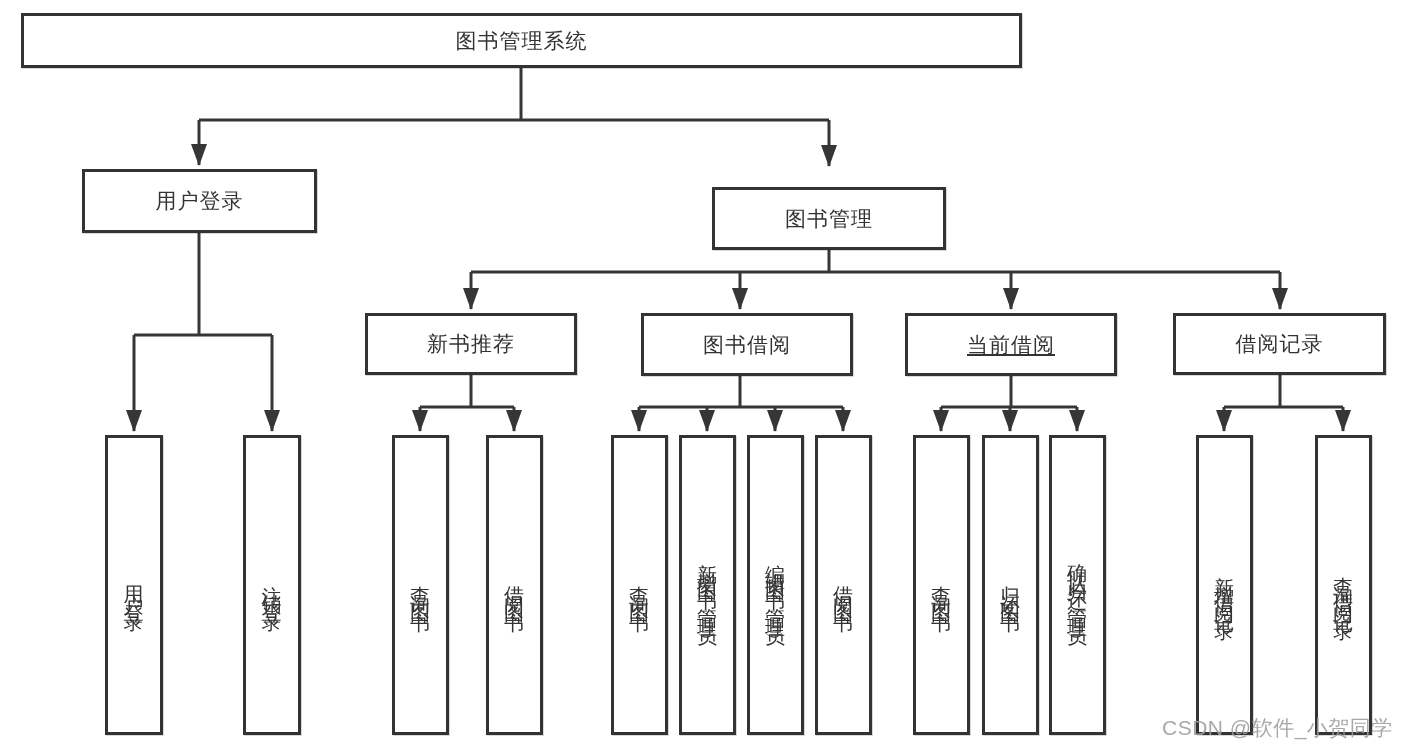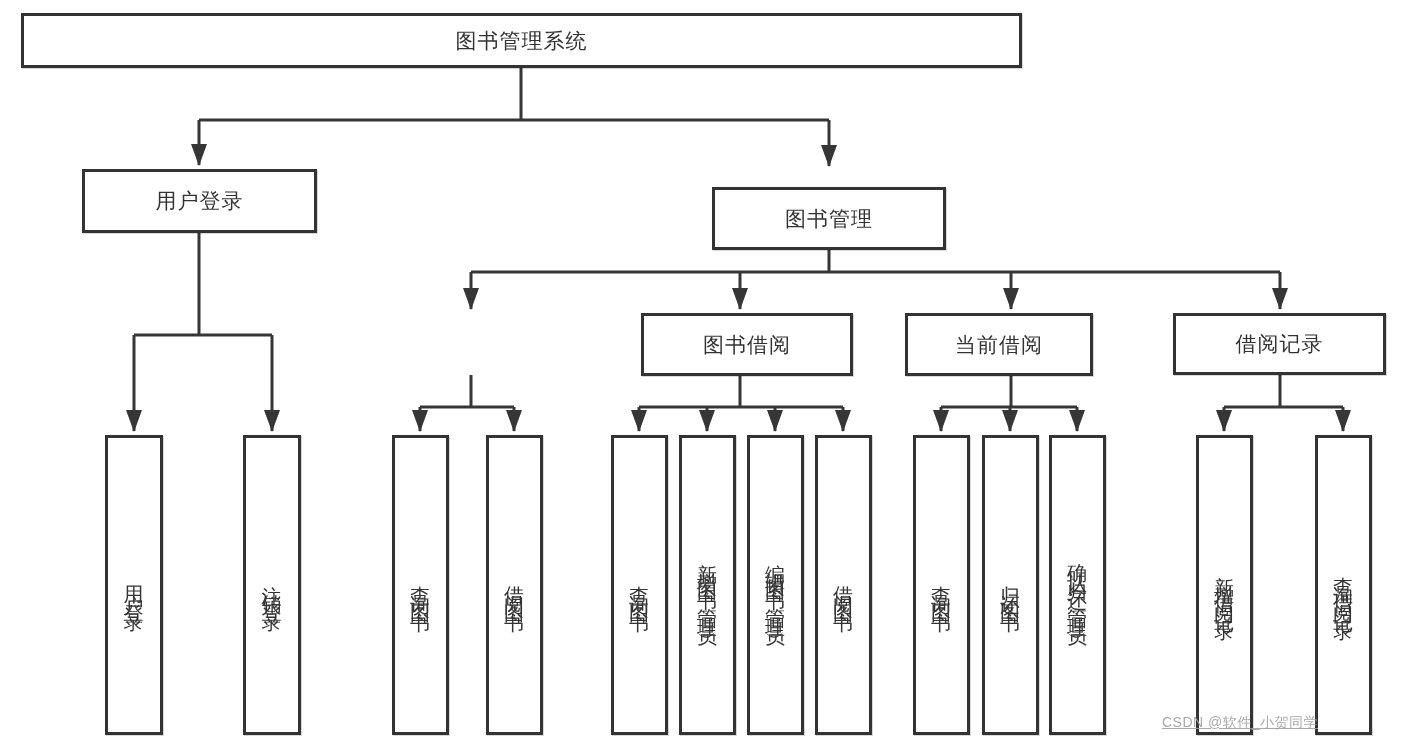--- a/index.html
+++ b/index.html
@@ -42,26 +42,25 @@
     text-orientation: mixed;
     font-size: 20px;
     letter-spacing: 9px;
     line-height: 1;
     padding-top: 6px;
   }
   .watermark {
     position: absolute;
     left: 1162px; top: 714px;
     width: 240px;
-    font-size: 14px;
+    font-size: 21px;
     color: rgba(158,158,158,0.9);
     letter-spacing: 0.5px;
     white-space: nowrap;
     z-index: 5;
-    text-decoration: underline;
   }
 </style>
 </head>
 <body>
 
 <div id="canvas">
 
   <svg class="wires" viewBox="0 0 1405 747" xmlns="http://www.w3.org/2000/svg">
     <defs>
       <marker id="arrow" viewBox="0 0 22 16" refX="21" refY="8" markerWidth="22" markerHeight="16" markerUnits="userSpaceOnUse" orient="auto">
@@ -101,22 +100,23 @@
     <path class="ln" d="M1280,375 V407 M1224,407 H1343"></path>
     <path class="ln" marker-end="url(#arrow)" d="M1224,407 V431"></path>
     <path class="ln" marker-end="url(#arrow)" d="M1343,407 V431"></path>
   </svg>
 
   <div class="node h" style="left:21px; top:13px; width:1001px; height:55px;">图书管理系统</div>
 
   <div class="node h" style="left:82px; top:169px; width:235px; height:64px;">用户登录</div>
   <div class="node h" style="left:712px; top:170px; width:234px; height:63px;margin-top:17px;">图书管理</div>
 
+  <div class="node h" style="left:365px; top:313px; width:212px; height:62px;">新书推荐</div>
   <div class="node h" style="left:634px; top:313px; width:212px; height:63px;margin-left:7px;">图书借阅</div>
-  <div class="node h" style="left:905px; top:313px; width:188px; height:63px;">当前借阅</div>
+  <div class="node h" style="left:905px; top:313px; width:212px; height:63px;text-decoration:underline;">当前借阅</div>
   <div class="node h" style="left:1173px; top:313px; width:213px; height:62px;">借阅记录</div>
 
   <div class="node v" style="left:105px; top:435px; width:58px; height:300px;">用户登录</div>
   <div class="node v" style="left:243px; top:435px; width:58px; height:300px;">注销登录</div>
 
   <div class="node v" style="left:392px; top:435px; width:57px; height:300px;">查询图书</div>
   <div class="node v" style="left:486px; top:435px; width:57px; height:300px;">借阅图书</div>
 
   <div class="node v" style="left:611px; top:435px; width:57px; height:300px;">查询图书</div>
   <div class="node v" style="left:679px; top:435px; width:57px; height:300px;">新增图书（管理员）</div>

